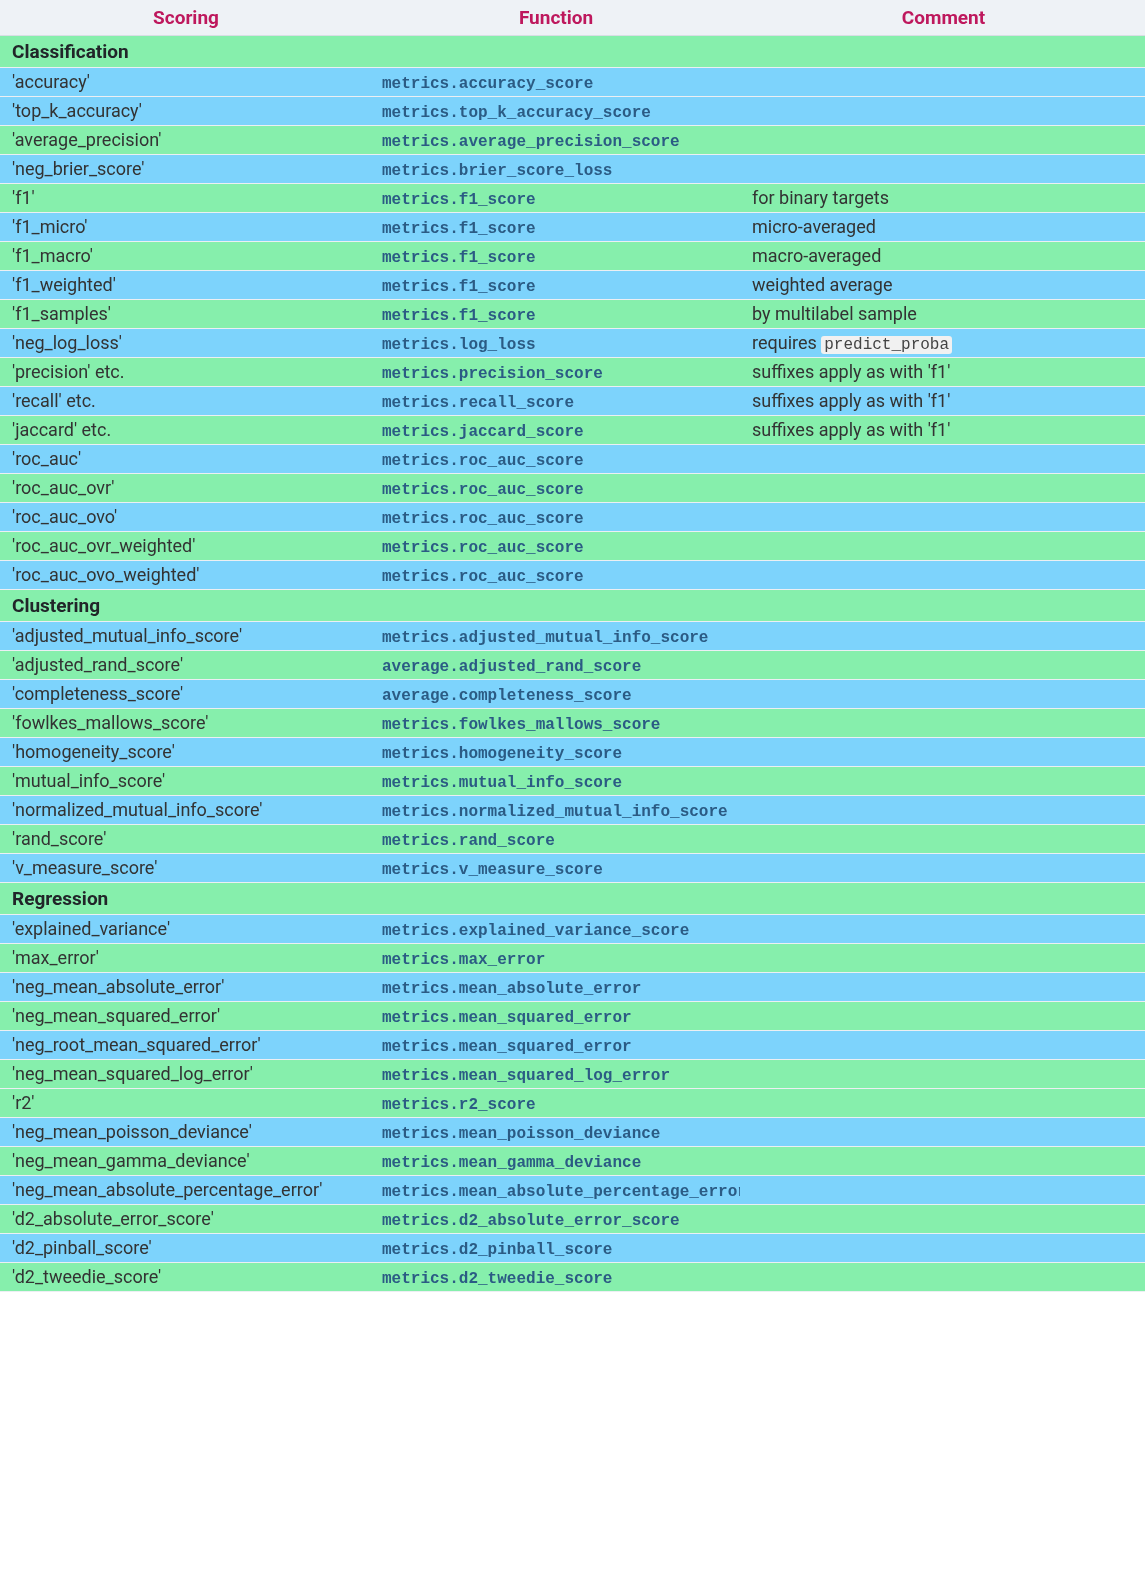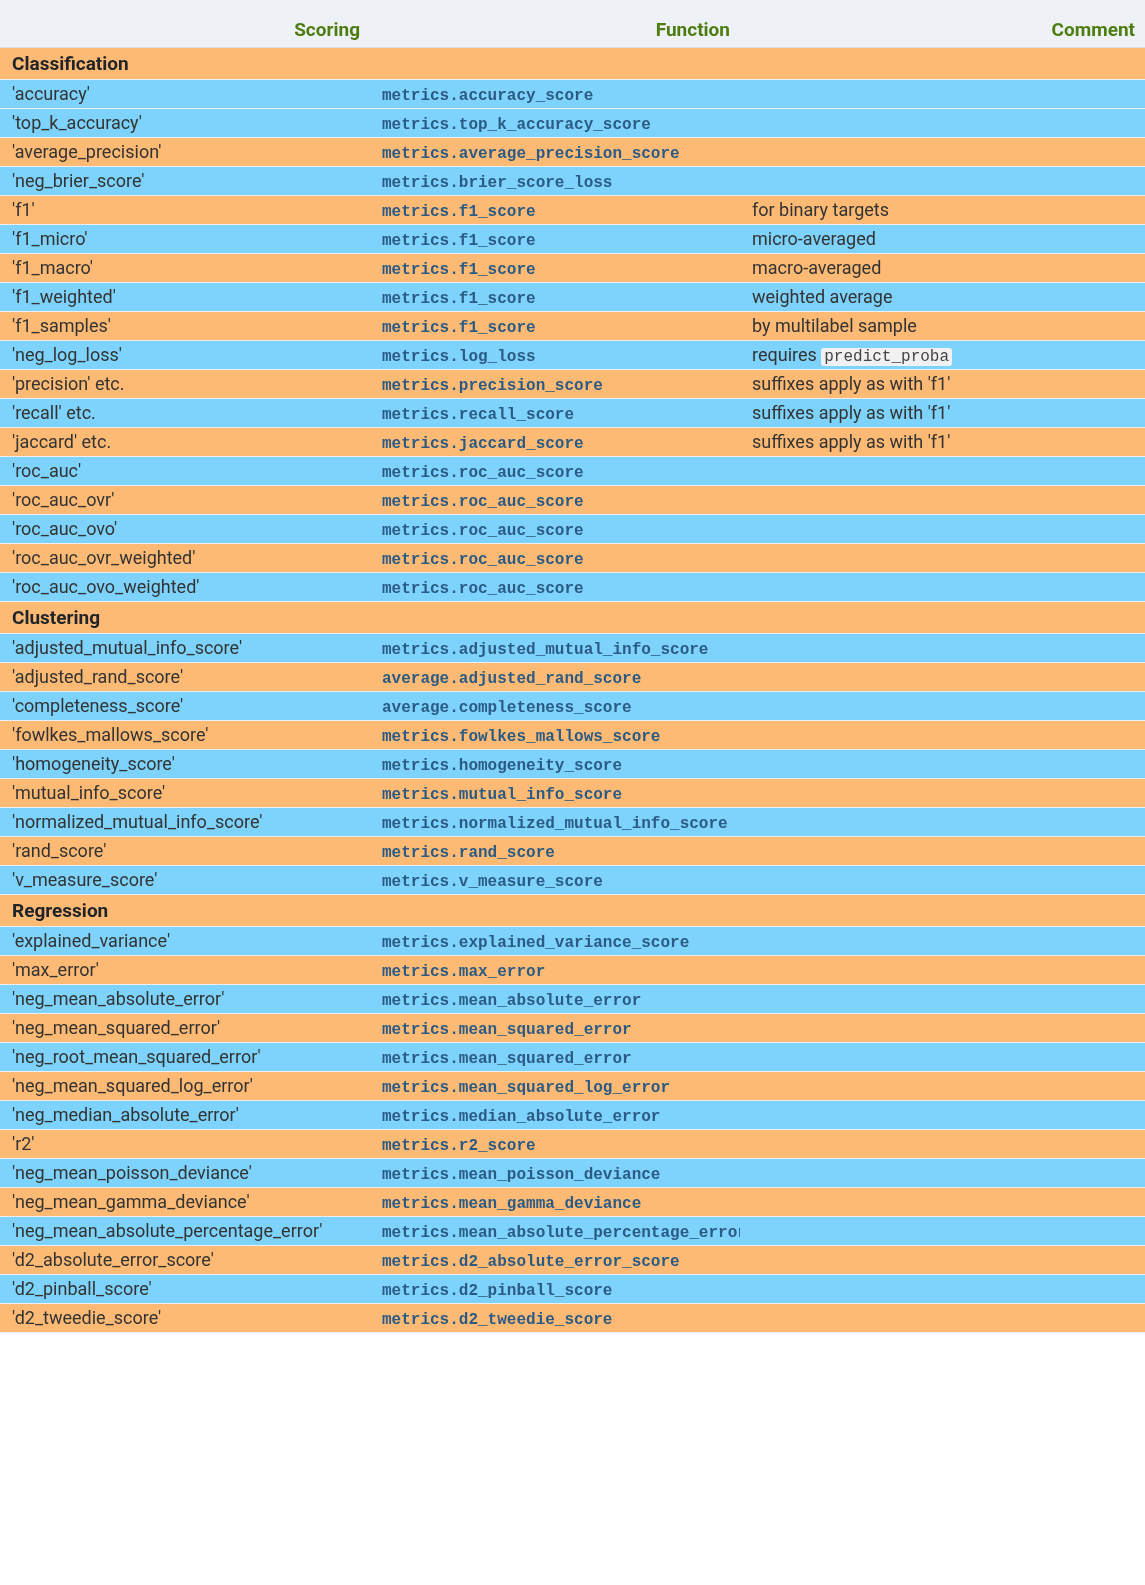--- a/index.html
+++ b/index.html
@@ -14,35 +14,35 @@
   }
   table {
     border-collapse: collapse;
     width: 100%;
     table-layout: fixed;
   }
   thead tr {
     background: #eef2f6;
   }
   th {
-    text-align: right;
+    text-align: center;
     font-weight: 700;
-    color: #4d7c0f;
-    padding: 18px 10px 6px 12px;
+    color: #be185d;
+    padding: 6px 10px 6px 12px;
     font-size: 19px;
     border-bottom: 1px solid #d8dee4;
   }
   tbody tr {
     border-bottom: 1px solid #eceff3;
   }
   tbody tr.even {
     background: #7dd3fc;
   }
   tbody tr.odd {
-    background: #fdba74;
+    background: #86efac;
   }
   tbody tr.section-row td {
     font-weight: 700;
     color: #212529;
     font-size: 19px;
     padding: 4px 10px 4px 12px;
   }
   td {
     padding: 3px 10px 3px 12px;
     vertical-align: top;
@@ -254,25 +254,20 @@
       <tr class="even">
         <td><span class="scoring-text">'neg_root_mean_squared_error'</span></td>
         <td><span class="code-link">metrics.mean_squared_error</span></td>
         <td><span></span></td>
       </tr>
       <tr class="odd">
         <td><span class="scoring-text">'neg_mean_squared_log_error'</span></td>
         <td><span class="code-link">metrics.mean_squared_log_error</span></td>
         <td><span></span></td>
       </tr>
-      <tr class="even">
-        <td><span class="scoring-text">'neg_median_absolute_error'</span></td>
-        <td><span class="code-link">metrics.median_absolute_error</span></td>
-        <td><span></span></td>
-      </tr>
       <tr class="odd">
         <td><span class="scoring-text">'r2'</span></td>
         <td><span class="code-link">metrics.r2_score</span></td>
         <td><span></span></td>
       </tr>
       <tr class="even">
         <td><span class="scoring-text">'neg_mean_poisson_deviance'</span></td>
         <td><span class="code-link">metrics.mean_poisson_deviance</span></td>
         <td><span></span></td>
       </tr>

